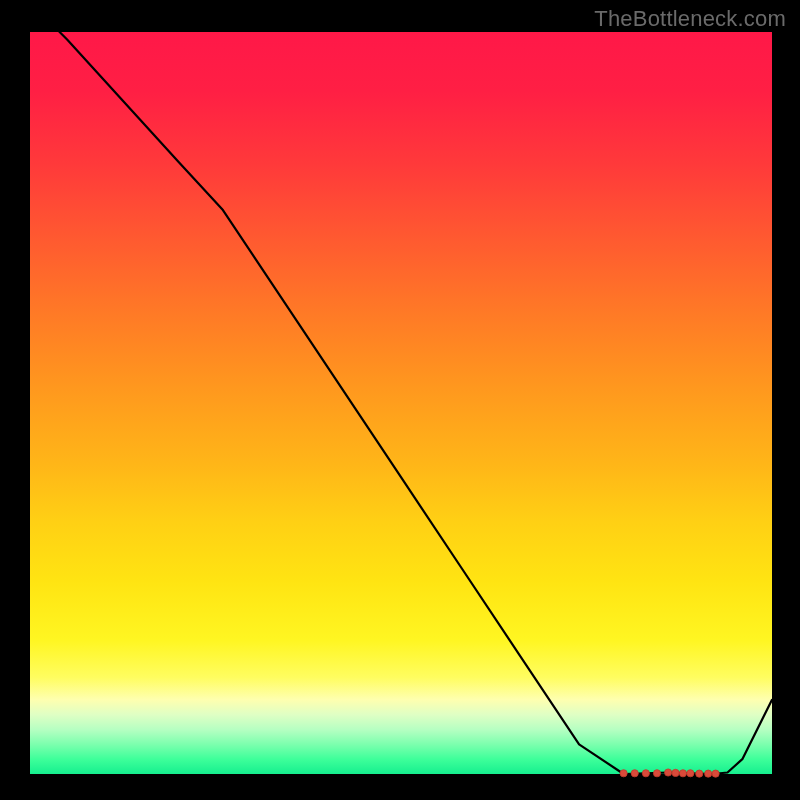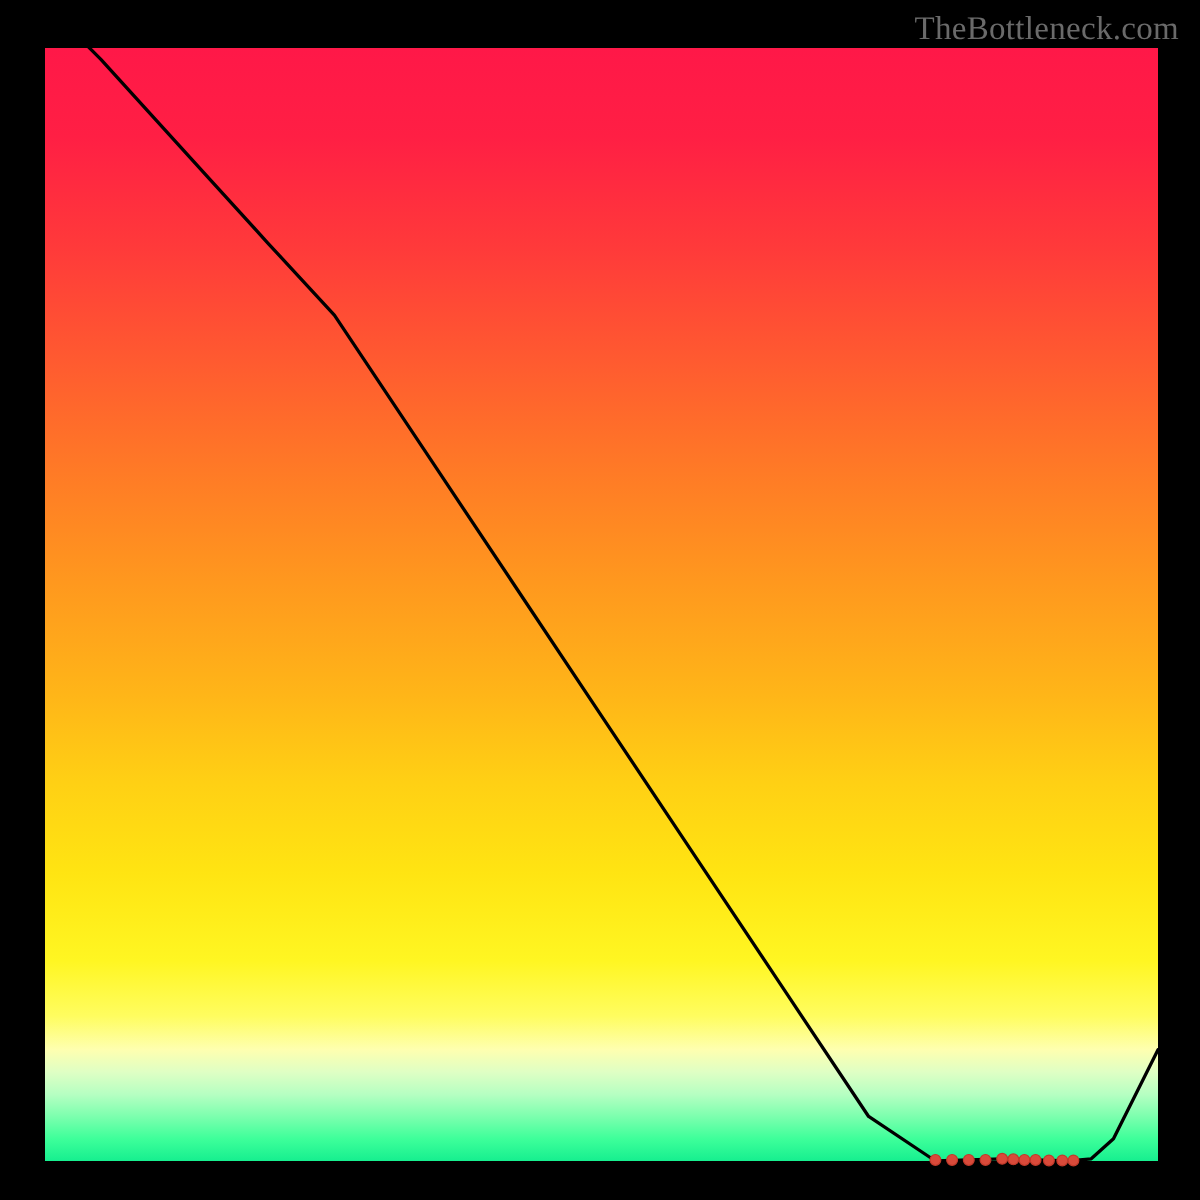--- a/index.html
+++ b/index.html
@@ -8,21 +8,21 @@
     position: relative;
     width: 800px;
     height: 800px;
     background: #000;
   }
   .watermark {
     position: absolute;
     top: 6px;
     right: 14px;
     color: #6a6a6a;
-    font-family: Liberation Serif, serif;
+    font-family: Liberation Sans, sans-serif;
     font-size: 22px;
     letter-spacing: 0.2px;
     z-index: 10;
   }
   .plot {
     position: absolute;
     left: 30px;
     top: 32px;
     width: 742px;
     height: 742px;

